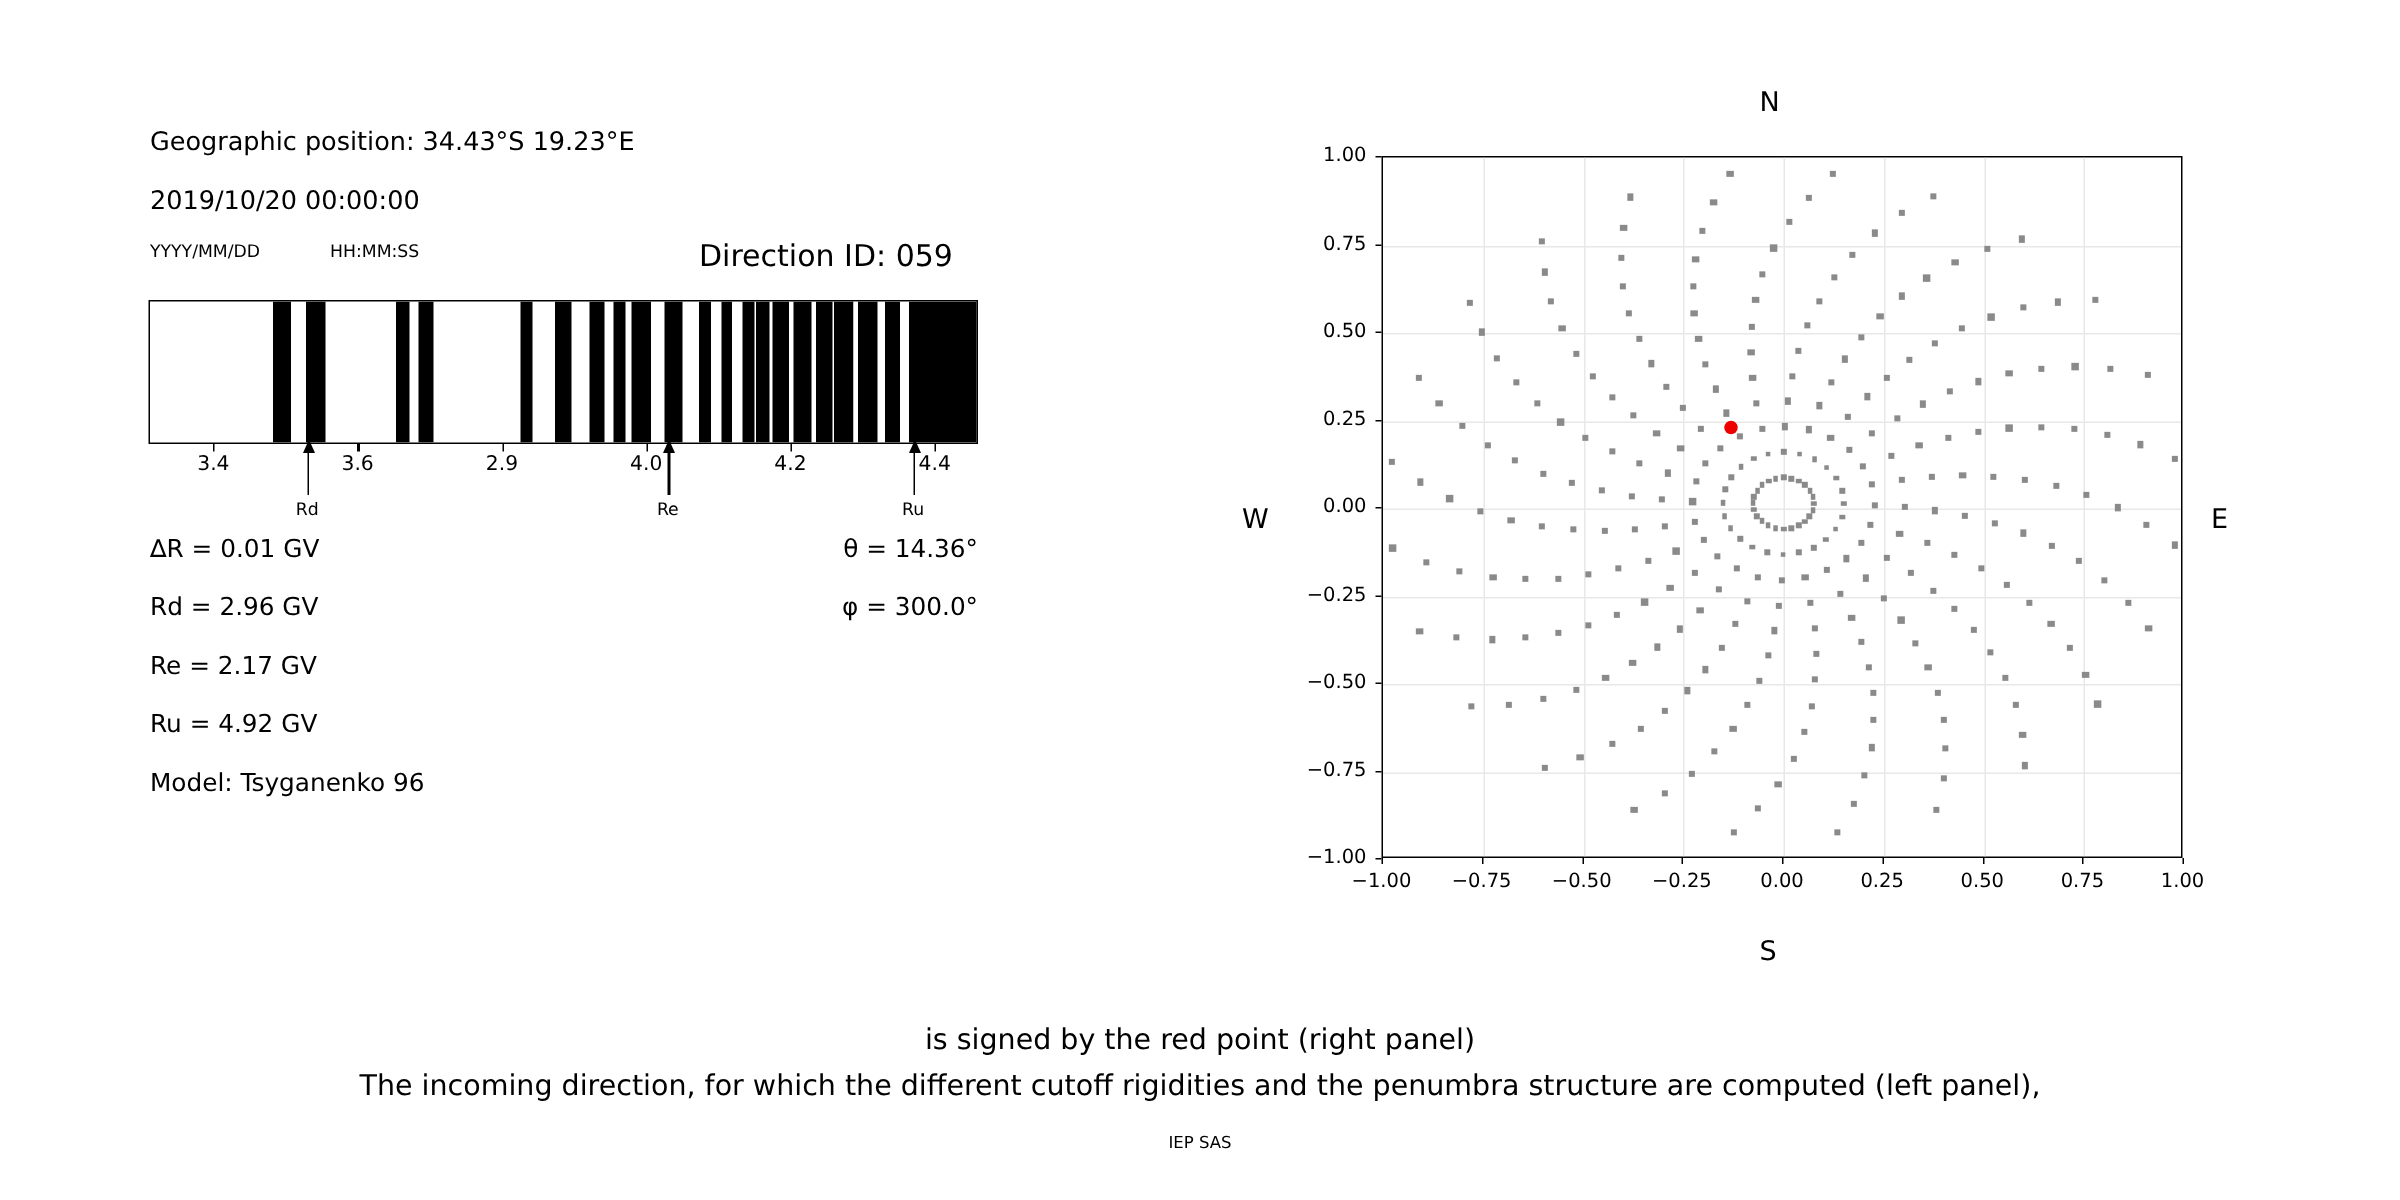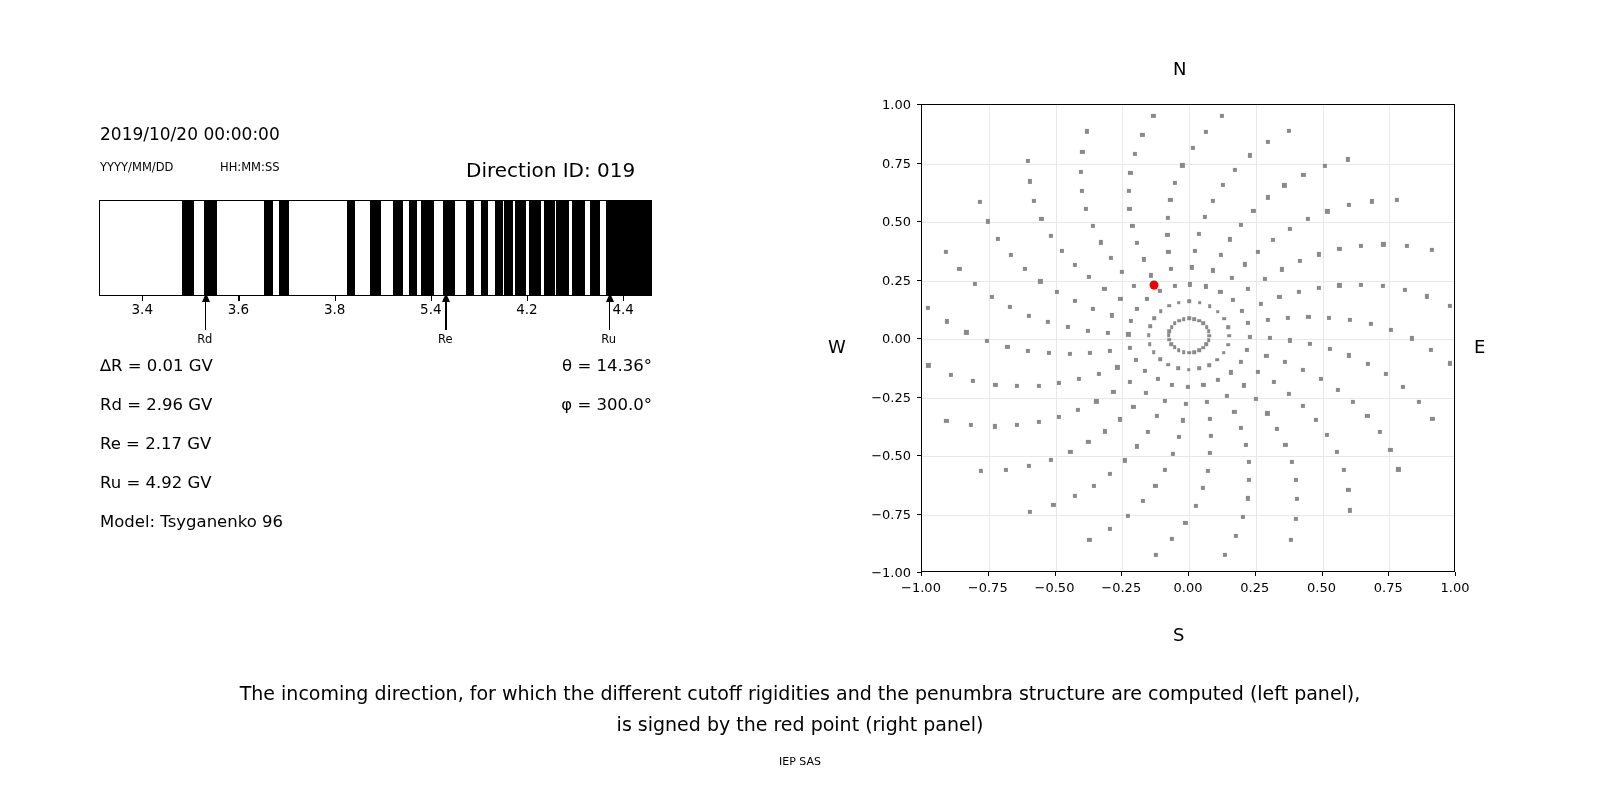--- a/index.html
+++ b/index.html
@@ -186,28 +186,29 @@
     width: 1600px;
     text-align: center;
     font-size: 11px;
   }
 </style>
 </head>
 <body>
 
 <div id="left-panel">
 
+  <div class="hdr-line" id="geo-position">Geographic position: 34.43°S 19.23°E</div>
 
   <div class="hdr-line" id="datetime-value">2019/10/20 00:00:00</div>
 
   <div id="fmt-date">YYYY/MM/DD</div>
 
   <div id="fmt-time">HH:MM:SS</div>
 
-  <div id="direction-id">Direction ID: 019</div>
+  <div id="direction-id">Direction ID: 059</div>
 
   <div id="penumbra-frame">
       <div class="pen-band" style="left: 81.7478px; width: 12.0217px;"></div>
       <div class="pen-band" style="left: 104.349px; width: 12.5026px;"></div>
       <div class="pen-band" style="left: 163.977px; width: 8.65565px;"></div>
       <div class="pen-band" style="left: 178.883px; width: 10.5791px;"></div>
       <div class="pen-band" style="left: 247.167px; width: 8.17478px;"></div>
       <div class="pen-band" style="left: 270.249px; width: 10.5791px;"></div>
       <div class="pen-band" style="left: 292.85px; width: 10.5791px;"></div>
       <div class="pen-band" style="left: 308.718px; width: 8.65565px;"></div>
@@ -226,23 +227,23 @@
       <div class="pen-band" style="background: rgb(255, 255, 255); left: 484.717px; width: 5.77043px;"></div>
       <div class="pen-band" style="background: rgb(255, 255, 255); left: 499.623px; width: 6.2513px;"></div>
     </div>
 
   <div id="pen-axis">
       <div class="pen-tick" style="left: 43.2783px;"></div>
       <div class="pen-ticklabel" style="left: 43.2783px;">3.4</div>
       <div class="pen-tick" style="left: 139.452px;"></div>
       <div class="pen-ticklabel" style="left: 139.452px;">3.6</div>
       <div class="pen-tick" style="left: 235.626px;"></div>
-      <div class="pen-ticklabel" style="left: 235.626px;">3.8</div>
+      <div class="pen-ticklabel" style="left: 235.626px;">2.9</div>
       <div class="pen-tick" style="left: 331.8px;"></div>
-      <div class="pen-ticklabel" style="left: 331.8px;">5.4</div>
+      <div class="pen-ticklabel" style="left: 331.8px;">4.0</div>
       <div class="pen-tick" style="left: 427.974px;"></div>
       <div class="pen-ticklabel" style="left: 427.974px;">4.2</div>
       <div class="pen-tick" style="left: 524.148px;"></div>
       <div class="pen-ticklabel" style="left: 524.148px;">4.4</div>
       <div class="marker-arrow" style="left: 105.791px; top: -2px; height: 36px;"></div>
       <div class="marker-label" style="left: 105.791px; top: 36px;">Rd</div>
       <div class="marker-arrow" style="left: 346.226px; top: -2px; height: 36px;"></div>
       <div class="marker-label" style="left: 346.226px; top: 36px;">Re</div>
       <div class="marker-arrow" style="left: 509.722px; top: -2px; height: 36px;"></div>
       <div class="marker-label" style="left: 509.722px; top: 36px;">Ru</div>
@@ -630,17 +631,17 @@
       <div class="sc-ylabel" style="left: 849px; width: 62px; top: 221px;">0.50</div>
       <div class="sc-ytick" style="left: 917px; top: 162.5px;"></div>
       <div class="sc-ylabel" style="left: 849px; width: 62px; top: 162.5px;">0.75</div>
       <div class="sc-ytick" style="left: 917px; top: 104px;"></div>
       <div class="sc-ylabel" style="left: 849px; width: 62px; top: 104px;">1.00</div>
     </div>
 
 </div>
 
 <div id="caption">
+  <div>is signed by the red point (right panel)</div>
   <div>The incoming direction, for which the different cutoff rigidities and the penumbra structure are computed (left panel),</div>
-  <div>is signed by the red point (right panel)</div>
 </div>
 
 <div id="credit">IEP SAS</div>
 
 </body></html>

